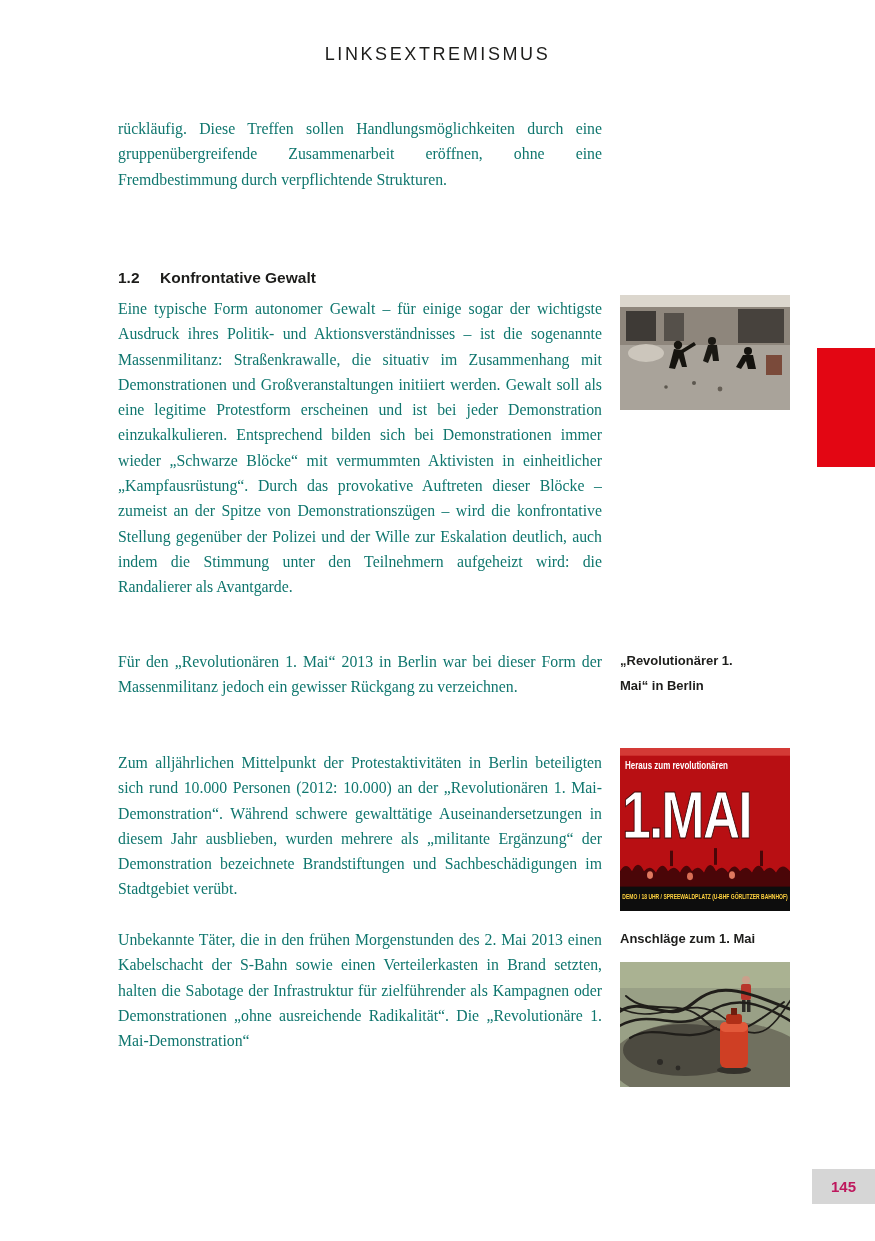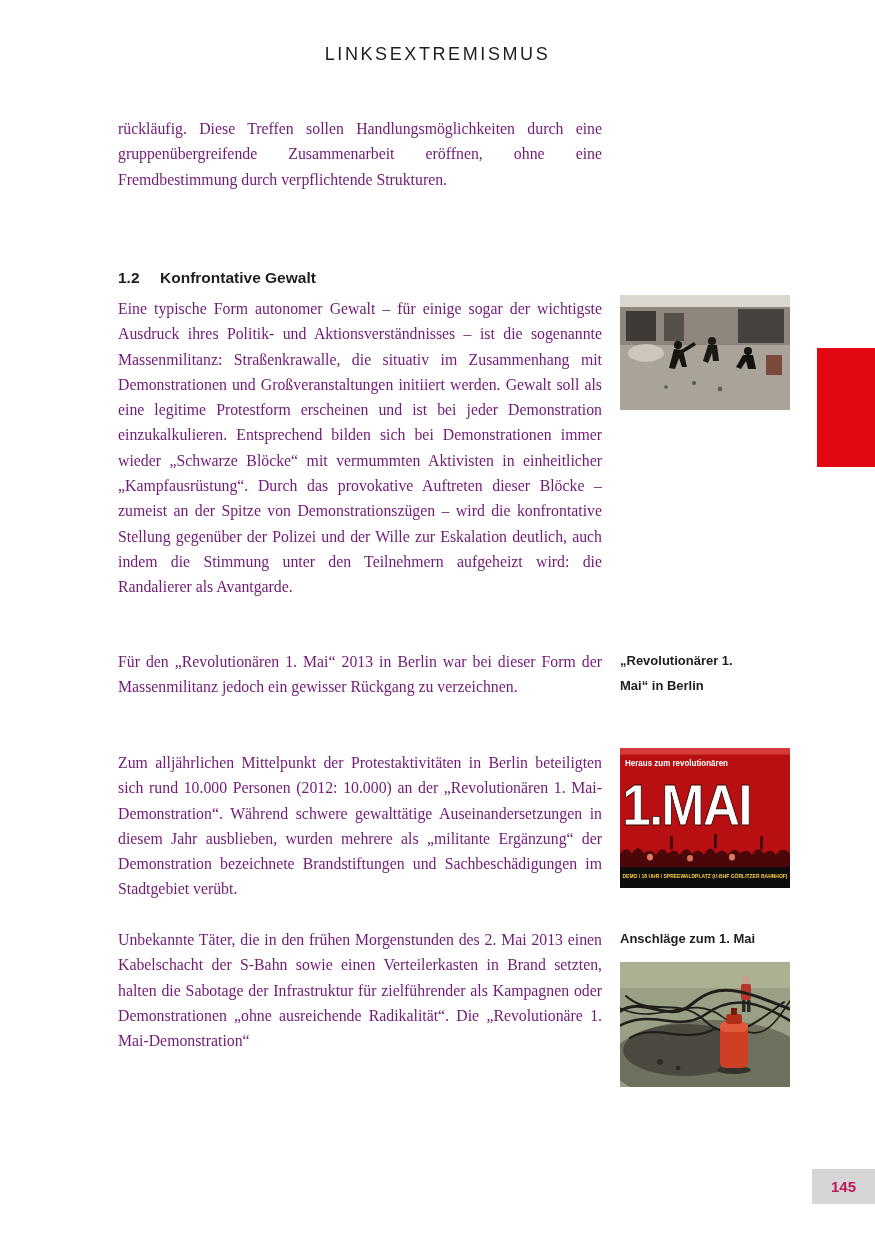--- a/index.html
+++ b/index.html
@@ -24,21 +24,21 @@
     color:#1d1d1b;
   }
   .para {
     position:absolute;
     left:118px;
     width:484px;
     font-size:15.8px;
     line-height:25.3px;
     text-align:justify;
     hyphens:auto;
-    color:#701a75;
+    color:#0f766e;
   }
   .pos-p1 { top:116px; }
   .pos-p2 { top:296px; }
   .pos-p3 { top:649px; }
   .pos-p4 { top:750px; }
   .pos-p5 { top:927px; }
   .heading {
     position:absolute;
     left:118px; top:245px;
     width:484px;
@@ -56,21 +56,21 @@
     font-size:13px;
     font-weight:bold;
     line-height:25.3px;
     color:#1d1d1b;
   }
   .pos-n1 { top:648px; width:135px; }
   .pos-n2 { top:926px; width:180px; }
   figure.photo { position:absolute; margin:0; overflow:hidden; }
   figure.photo svg { display:block; width:100%; height:100%; }
   .pos-riot   { left:620px; top:295px; width:170px; height:115px; }
-  .pos-poster { left:620px; top:748px; width:170px; height:140px; }
+  .pos-poster { left:620px; top:748px; width:170px; height:163px; }
   .pos-cables { left:620px; top:962px; width:170px; height:125px; }
   .red-tab {
     position:absolute;
     left:817px; top:348px;
     width:58px; height:119px;
     background:#e30613;
   }
   .page-number {
     position:absolute;
     left:812px; top:1169px;

